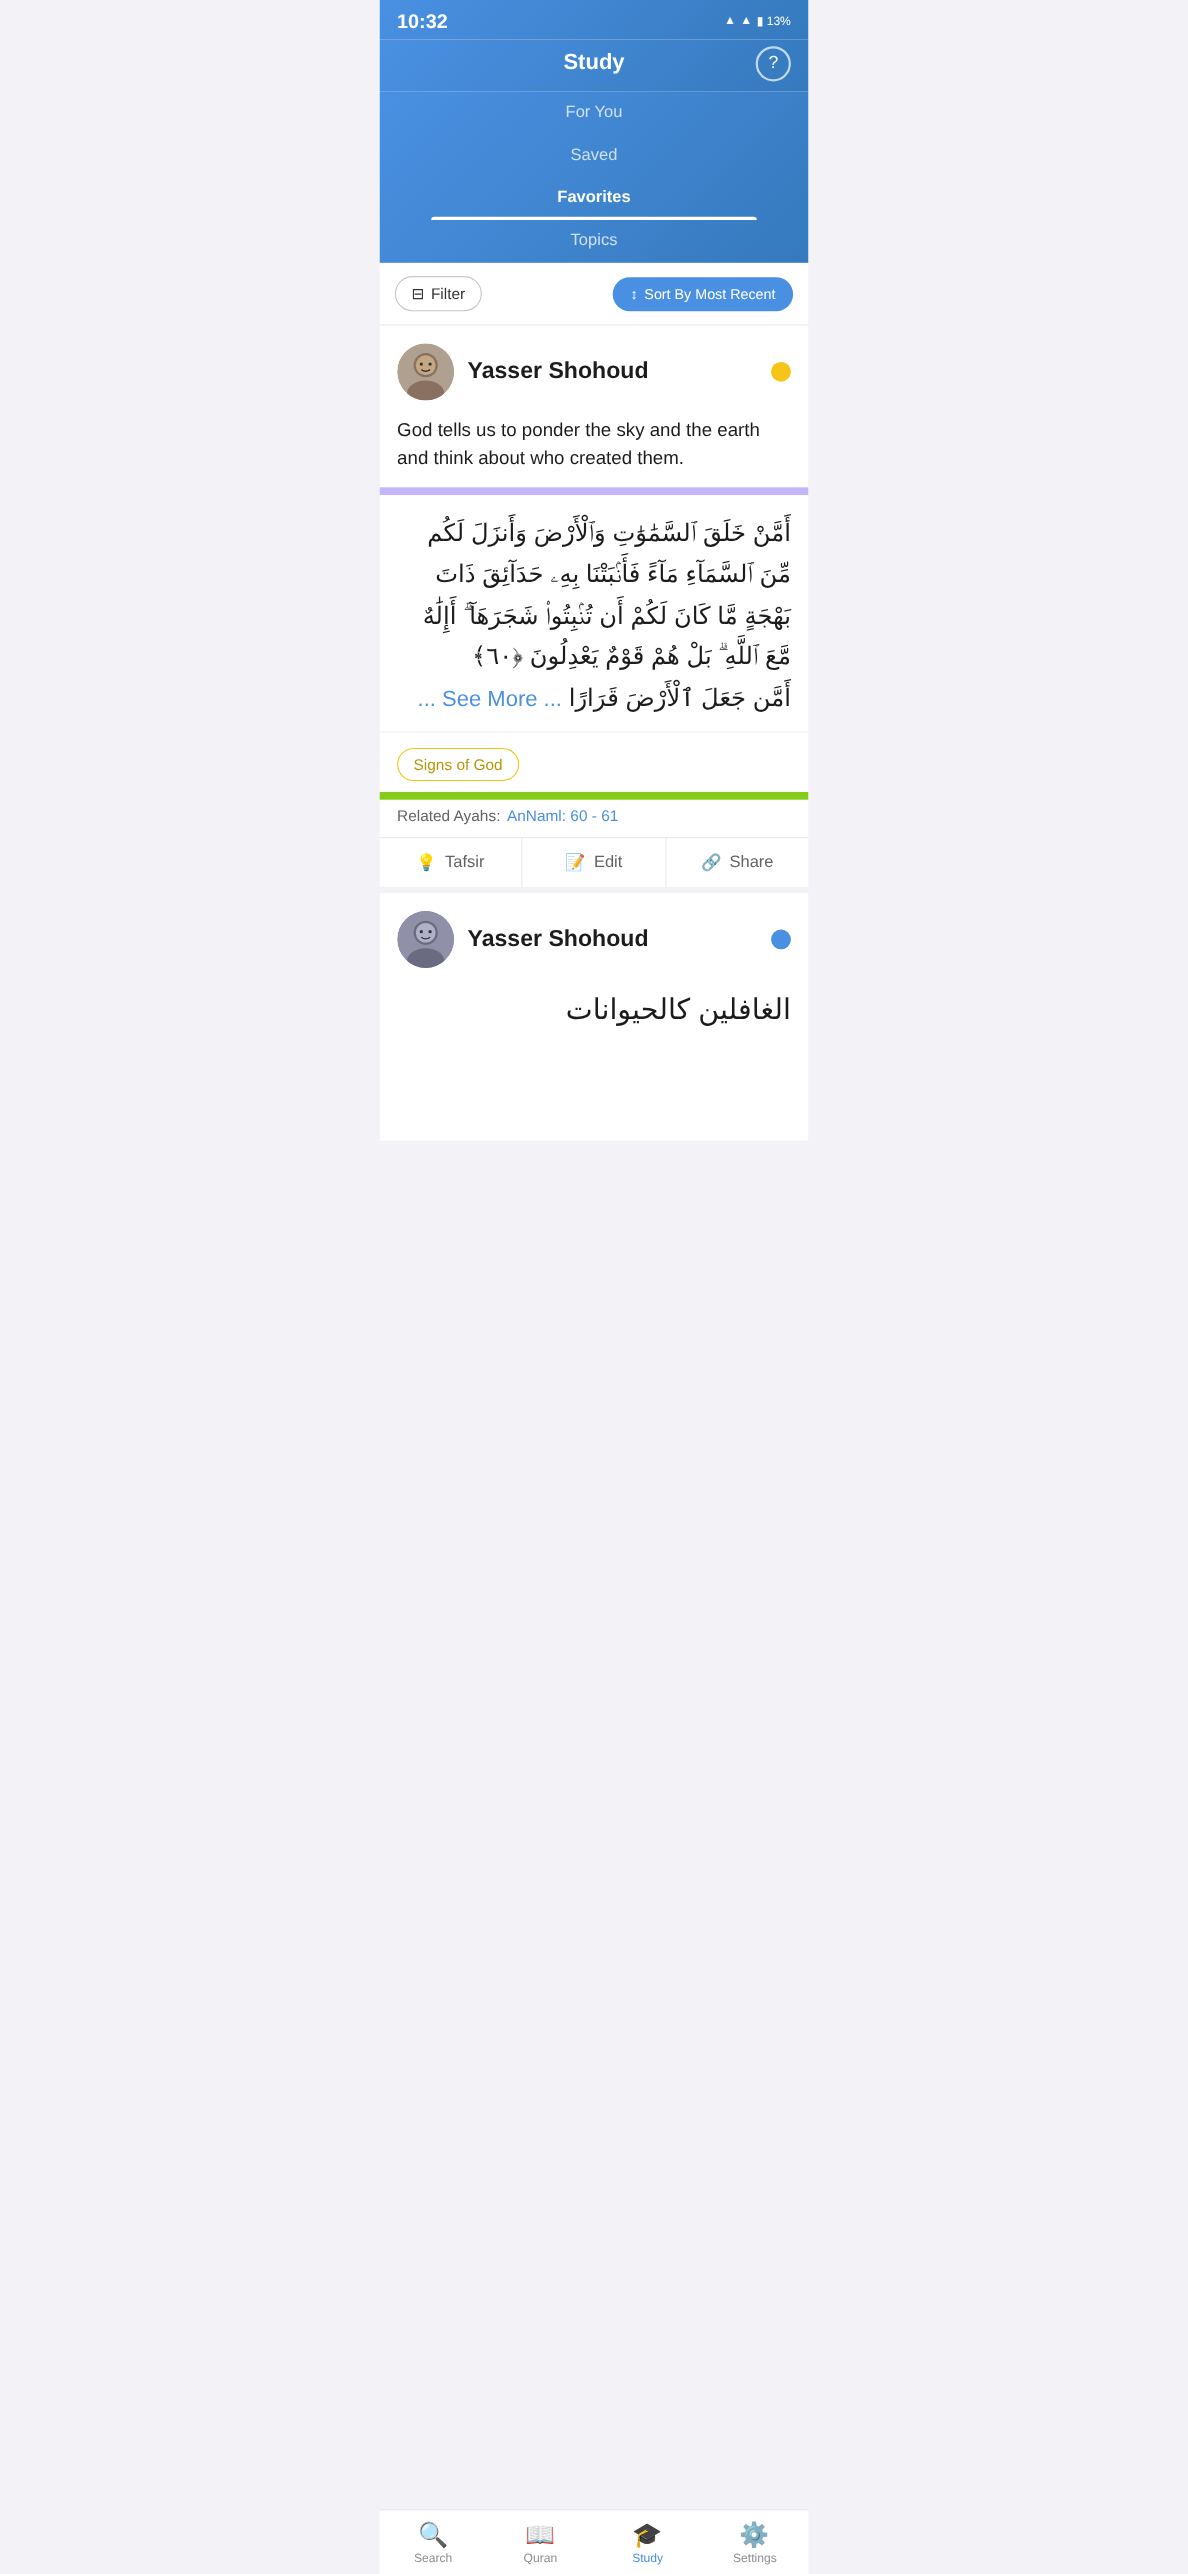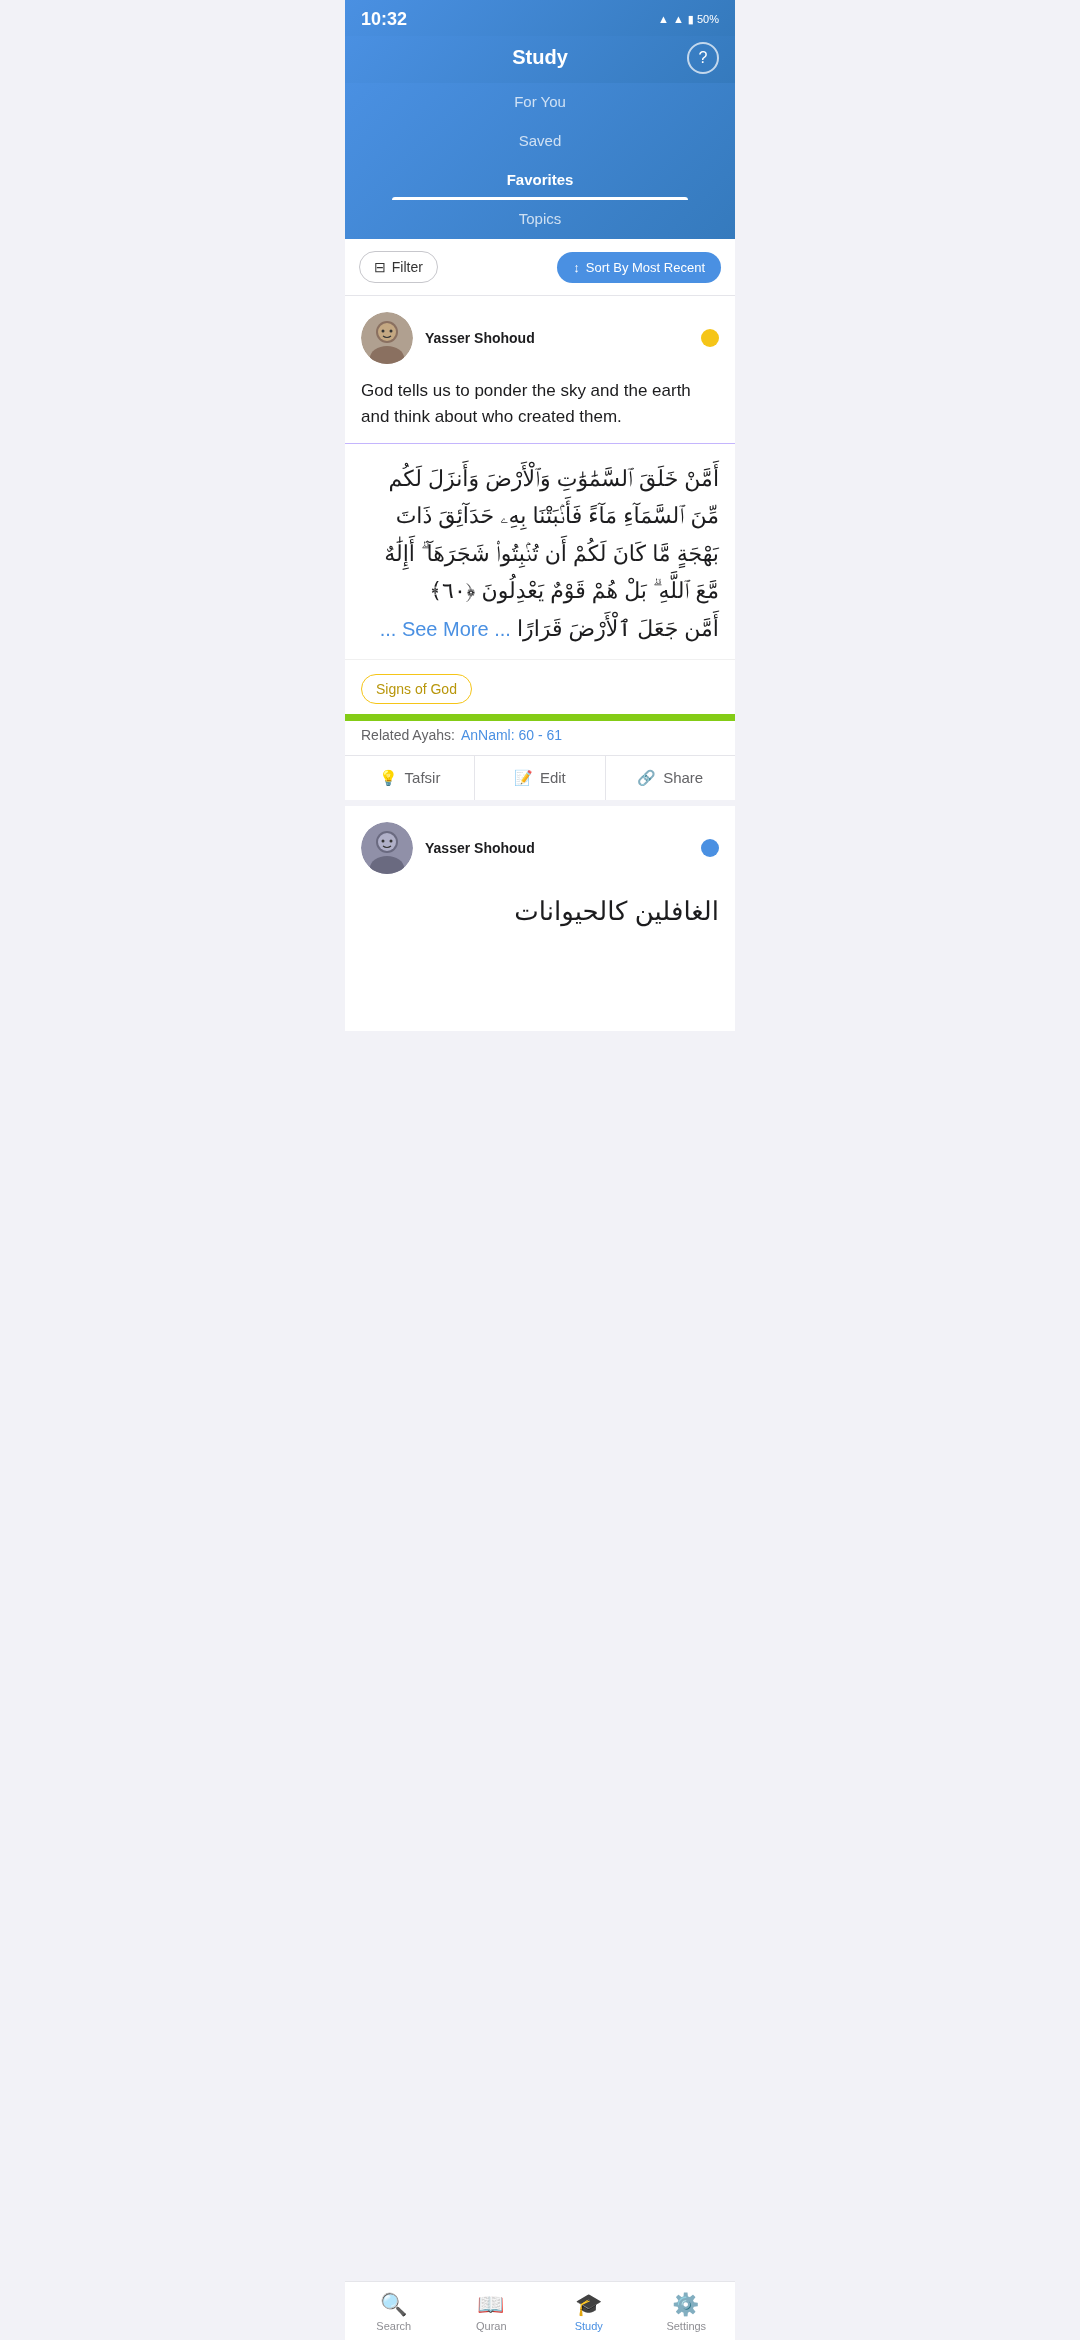--- a/index.html
+++ b/index.html
@@ -147,21 +147,21 @@
       align-items: center;
       justify-content: space-between;
       padding: 16px 16px 10px;
     }
     .card-author {
       display: flex;
       align-items: center;
       gap: 12px;
     }
     .author-name {
-      font-size: 14px;
+      font-size: 21px;
       font-weight: 600;
       color: #1c1c1e;
     }
     .dot-indicator {
       width: 18px;
       height: 18px;
       border-radius: 50%;
       background: #f5c518;
     }
     .dot-indicator-blue {
@@ -175,21 +175,21 @@
       line-height: 1.5;
     }
 
     .arabic-block {
       padding: 16px 16px 12px;
       text-align: right;
       direction: rtl;
       font-size: 22px;
       line-height: 1.7;
       color: #1c1c1e;
-      border-top: 1px solid #c4b5fd;
+      border-top: 7px solid #c4b5fd;
       border-bottom: 1px solid #f0f0f0;
     }
     .see-more {
       color: #4a90e2;
       font-size: 20px;
     }
 
     .tags-row {
       padding: 14px 16px 10px;
     }
@@ -289,21 +289,21 @@
     }
   </style>
 </head>
 <body>
 
 <div class="status-bar">
   <span class="status-time">10:32</span>
   <div class="status-icons">
     <span>▲</span>
     <span>▲</span>
-    <span>▮ <span>50%</span></span>
+    <span>▮ <span>13%</span></span>
   </div>
 </div>
 
 <div class="header">
   <span class="header-title">Study</span>
   <div class="header-help">
     <span>?</span>
   </div>
 </div>
 

